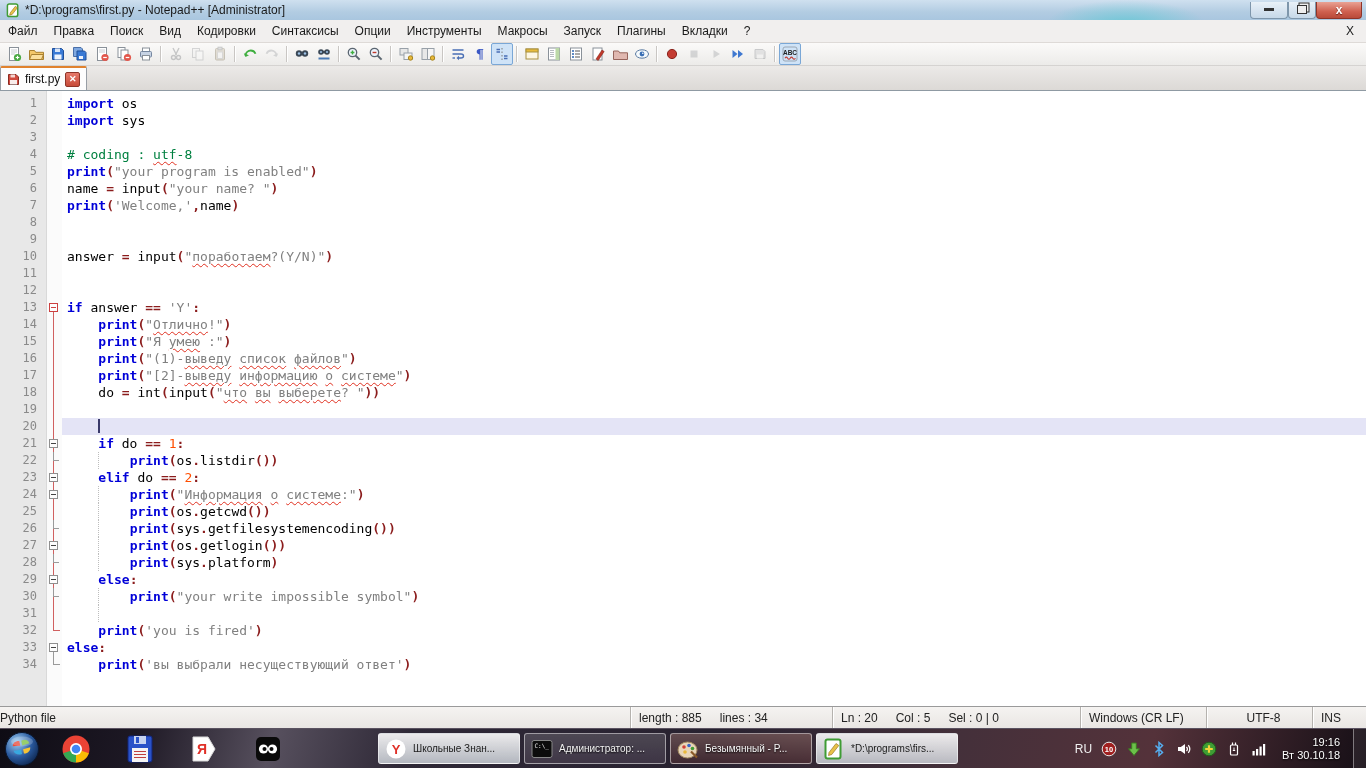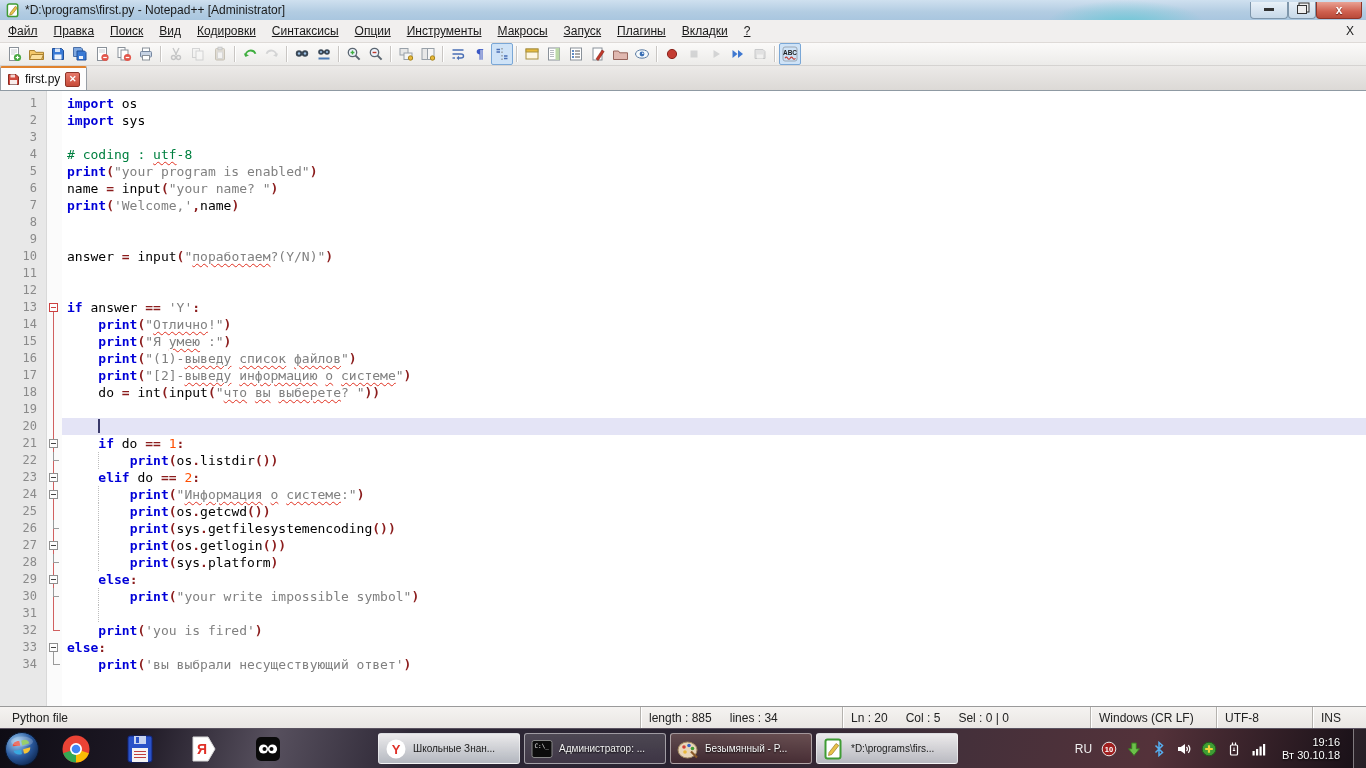--- a/index.html
+++ b/index.html
@@ -15,21 +15,21 @@
   .wbtn{height:17px;border:1px solid #7e96ab;border-top:none;border-radius:0 0 4px 4px;display:flex;align-items:center;justify-content:center;background:linear-gradient(#e9f1f8,#c6d8e8);box-sizing:border-box;}
   .wbtn.min{width:38px;}
   .wbtn.res{width:28px;}
   .wbtn.cls{width:46px;background:linear-gradient(#e9a294,#cf604f 60%,#b94a39);border-color:#8e3428;}
   .minbar{width:10px;height:3px;background:#333;}
   .resbox{width:8px;height:7px;border:1px solid #333;background:#eee;box-shadow:2px -2px 0 -0.5px #eee,2px -2px 0 0.5px #333;}
   .xglyph{color:#fff;font-weight:bold;font-size:12px;text-shadow:0 1px 1px #6a2218;line-height:1;}
 
   
   .menubar{height:22px;background:#f1efee;border-bottom:1px solid #dedad7;display:flex;align-items:center;font-size:12px;color:#1a1a1a;flex:0 0 auto;}
-  .menu-item{padding:3px 8px;white-space:nowrap;text-decoration:underline;}
+  .menu-item{padding:3px 8px;white-space:nowrap;}
   .menu-close{margin-left:auto;padding:0 12px;font-size:12px;color:#222;}
 
   
   .toolbar{height:22px;background:linear-gradient(#fbfaf9,#ecebe9);border-bottom:1px solid #d5d3d1;display:flex;align-items:center;padding-left:3px;flex:0 0 auto;}
   .tbtn{width:20px;height:20px;display:flex;align-items:center;justify-content:center;border:1px solid transparent;border-radius:2px;}
   .tbtn svg{width:16px;height:16px;}
   .tbtn.disabled{opacity:.45;filter:grayscale(60%);}
   .tbtn.pressed{background:#cfe3f7;border-color:#7aa7d6;}
   .tsep{width:1px;height:16px;background:#c9c6c3;border-right:1px solid #fff;margin:0 3px;}
 
@@ -65,23 +65,23 @@
   .fbox.red{border-color:#cc4040;}
   .fbox.red::after{background:#cc4040;}
   .tickv{position:absolute;left:7px;top:0;height:9px;width:1px;background:#9a9a9a;}
   .tickh{position:absolute;left:7px;top:8px;width:6px;height:1px;background:#9a9a9a;}
   .gd{position:absolute;top:0;height:17px;border-left:1px dotted #bdbdbd;left:calc(5px + 4ch);}
   .caret{display:inline-block;width:1.5px;height:14px;background:#3a3a6a;vertical-align:-2px;}
 
   
   .statusbar{height:21px;background:linear-gradient(#f5f3f1,#e9e6e3);border-top:1px solid #9a9a9a;display:flex;align-items:center;font-size:12px;color:#222;flex:0 0 auto;}
   .sec{height:100%;display:flex;align-items:center;box-sizing:border-box;padding-left:8px;border-left:1px solid #b5b2ae;box-shadow:inset 1px 0 0 #fff;}
-  .sec.first{border-left:none;box-shadow:none;padding-left:12px;flex:1;}
+  .sec.first{border-left:none;box-shadow:none;padding-left:0;flex:1;}
   .sec .gap{display:inline-block;width:18px;}
-  .sec.s2{width:202px;} .sec.s3{width:248px;} .sec.s4{width:126px;} .sec.s5{width:96px;} .sec.s6{width:54px;}
+  .sec.s2{width:202px;} .sec.s3{width:248px;} .sec.s4{width:126px;} .sec.s5{width:106px;justify-content:center;} .sec.s6{width:54px;}
 
   
   .taskbar{height:40px;flex:0 0 auto;display:flex;align-items:center;background:linear-gradient(105deg,#0e0c14 0%,#1d1824 10%,#57505e 20%,#2e2836 30%,#282230 52%,#44303a 70%,#54323a 84%,#160f16 100%);border-top:1px solid #5a5260;box-sizing:border-box;}
   .start-orb{width:44px;height:40px;display:flex;align-items:center;justify-content:center;}
   .ql{display:flex;align-items:center;}
   .ql-item{width:64px;height:40px;display:flex;align-items:center;justify-content:center;}
   .tbuttons{display:flex;align-items:center;gap:4px;margin-left:78px;}
   .tkb{width:142px;height:31px;border-radius:3px;border:1px solid rgba(255,255,255,.5);display:flex;align-items:center;gap:6px;padding:0 6px;box-sizing:border-box;overflow:hidden;}
   .tkb .lbl{font-size:10px;white-space:nowrap;overflow:hidden;}
   .tkb.light{background:linear-gradient(rgba(255,255,255,.9),rgba(225,232,238,.75));}

